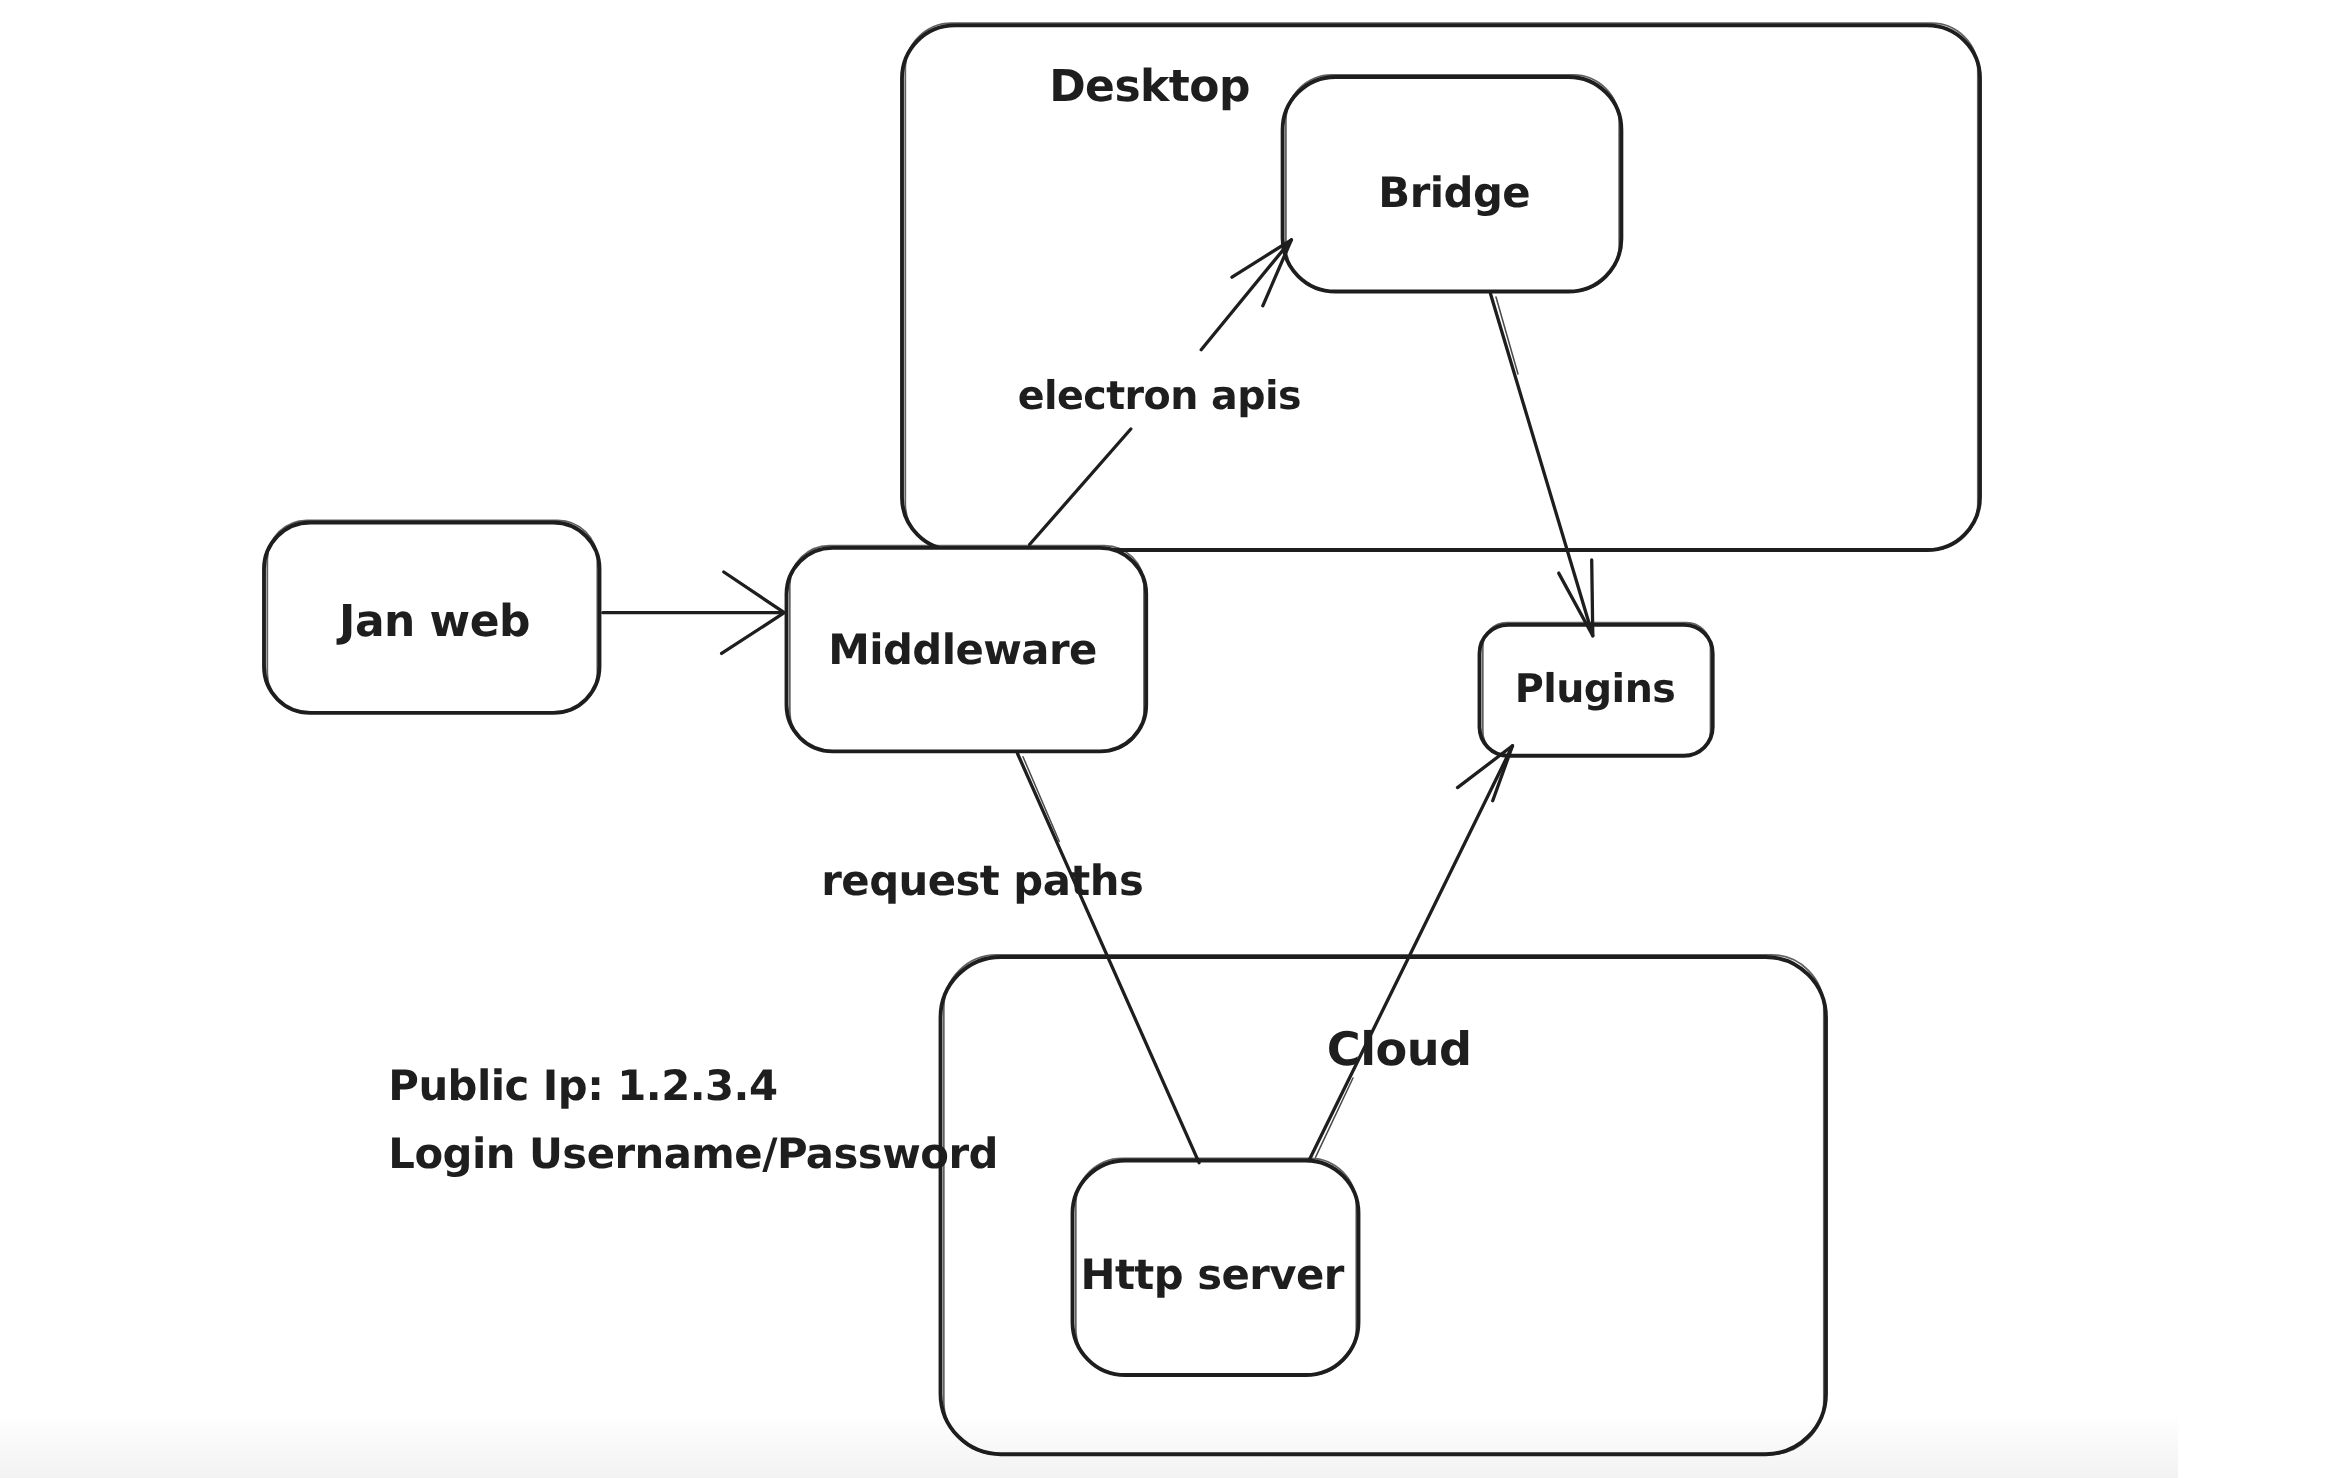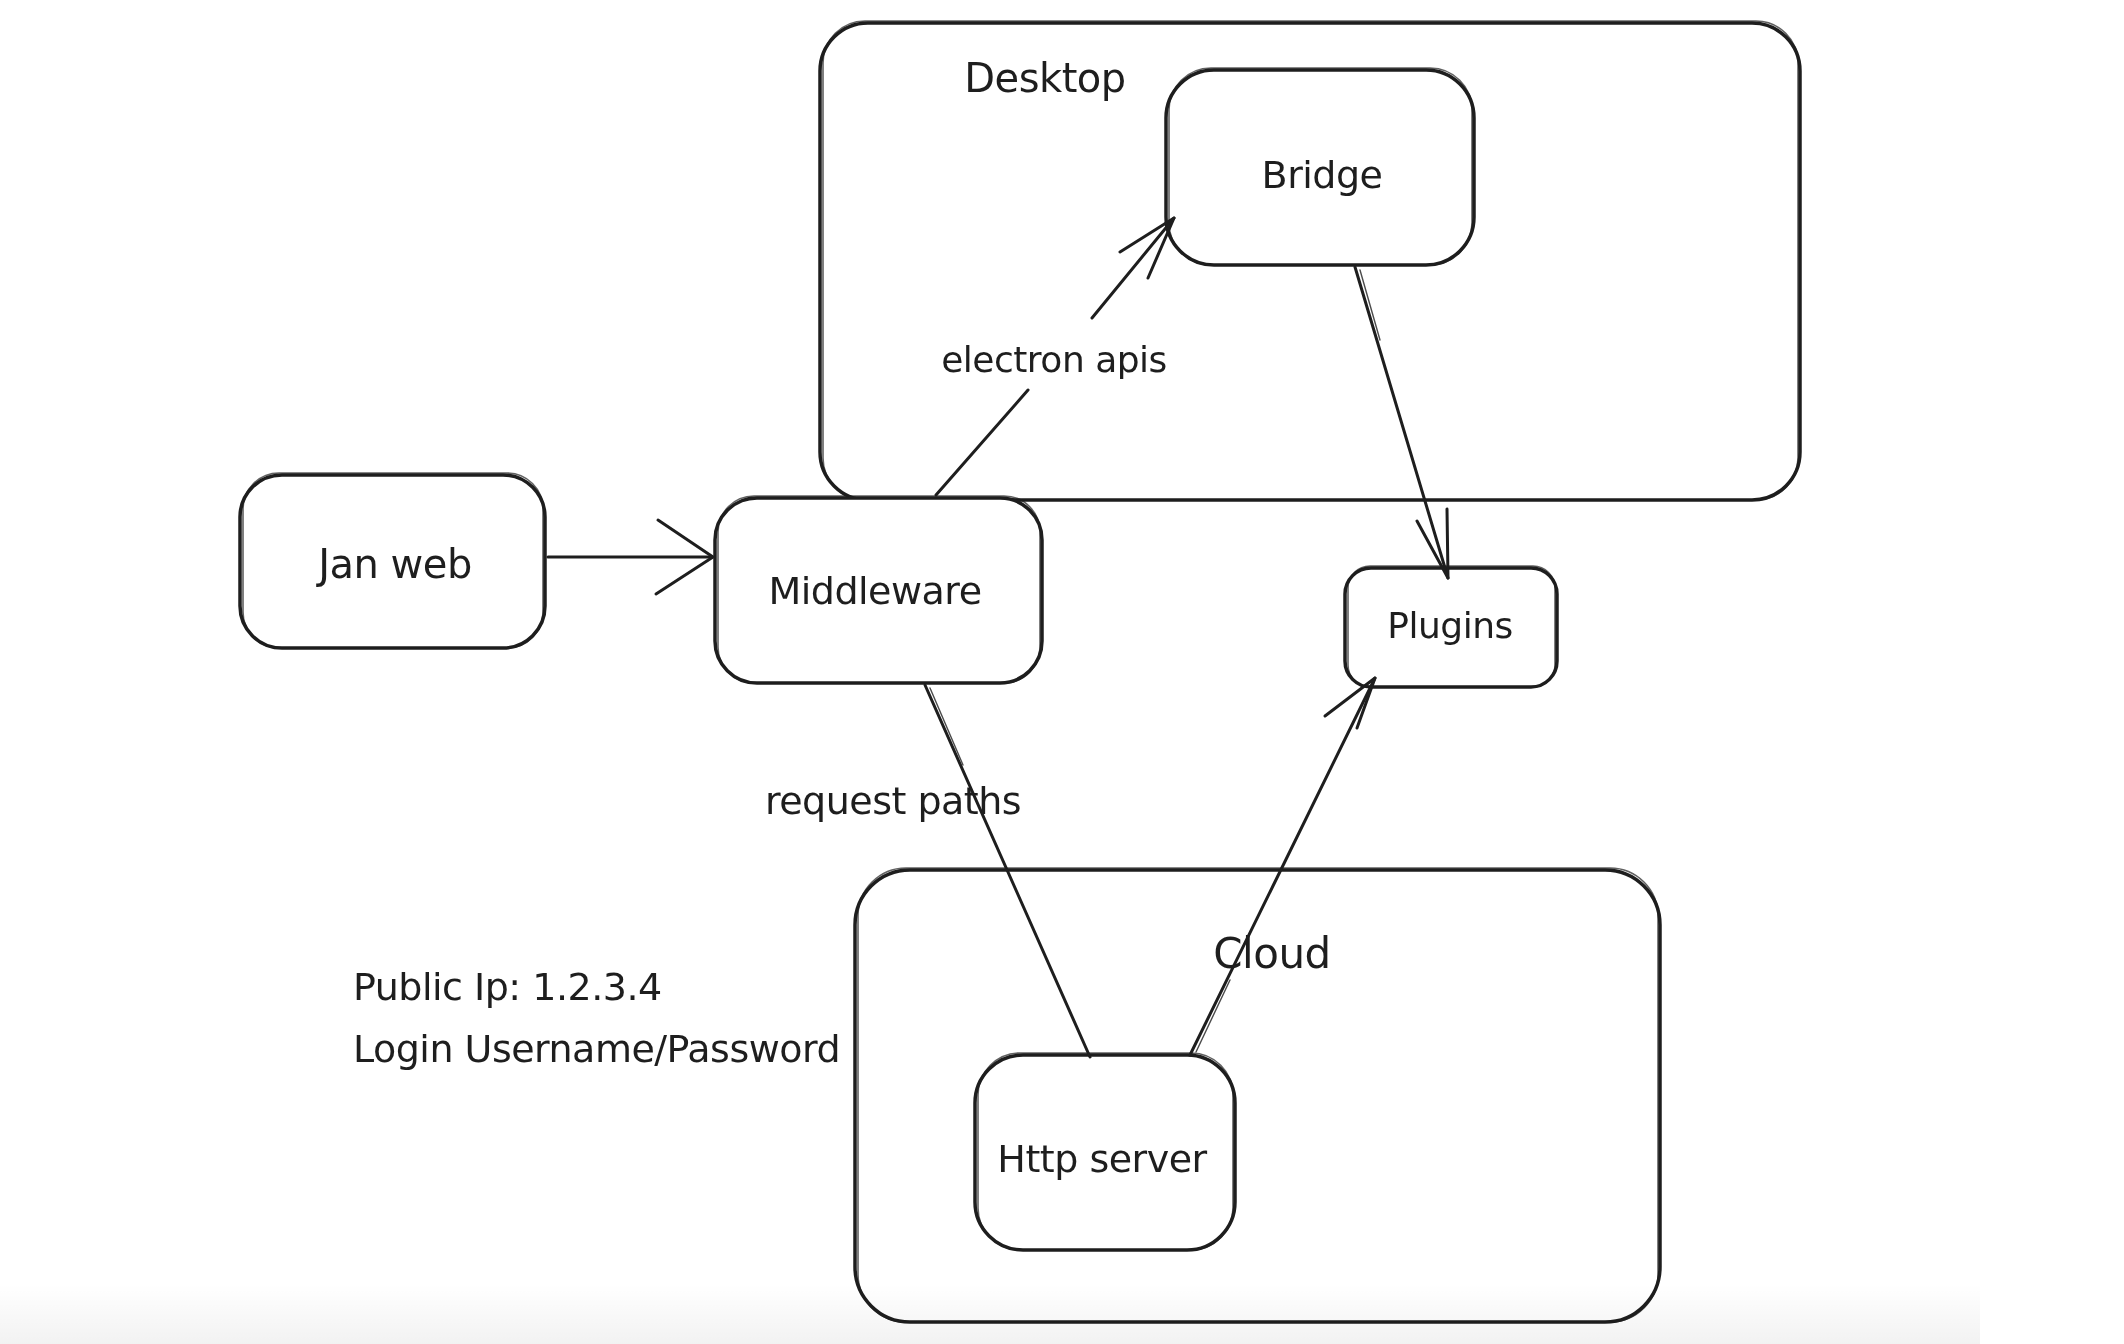--- a/index.html
+++ b/index.html
@@ -1,20 +1,20 @@
 <!DOCTYPE html>
 <html><head>
 <meta charset="utf-8">
 <style>
   :root{
     --ink:#1e1e1e;
     --bg:#ffffff;
   }
   html,body{margin:0;padding:0;width:2124px;height:1344px;background:var(--bg);overflow:hidden;}
-  .canvas-wrap{position:relative;width:1980px;height:1344px;background:var(--bg);}
+  .canvas-wrap{position:relative;width:1980px;height:1344px;background:var(--bg);font-weight:bold;}
   svg{display:block;}
   .shape{fill:#ffffff;stroke:var(--ink);stroke-width:3.5;}
   .container{fill:none;stroke:var(--ink);stroke-width:3.5;}
   .echo{fill:none;stroke:var(--ink);stroke-width:1.6;opacity:.7;}
   .edge{fill:none;stroke:var(--ink);stroke-width:3;stroke-linecap:round;}
   .edge-echo{fill:none;stroke:var(--ink);stroke-width:1.4;opacity:.8;stroke-linecap:round;}
   .head{fill:none;stroke:var(--ink);stroke-width:3;stroke-linecap:round;stroke-linejoin:round;}
   .lbl{
     font-family:"DejaVu Sans","Liberation Sans",sans-serif;
     fill:var(--ink);

